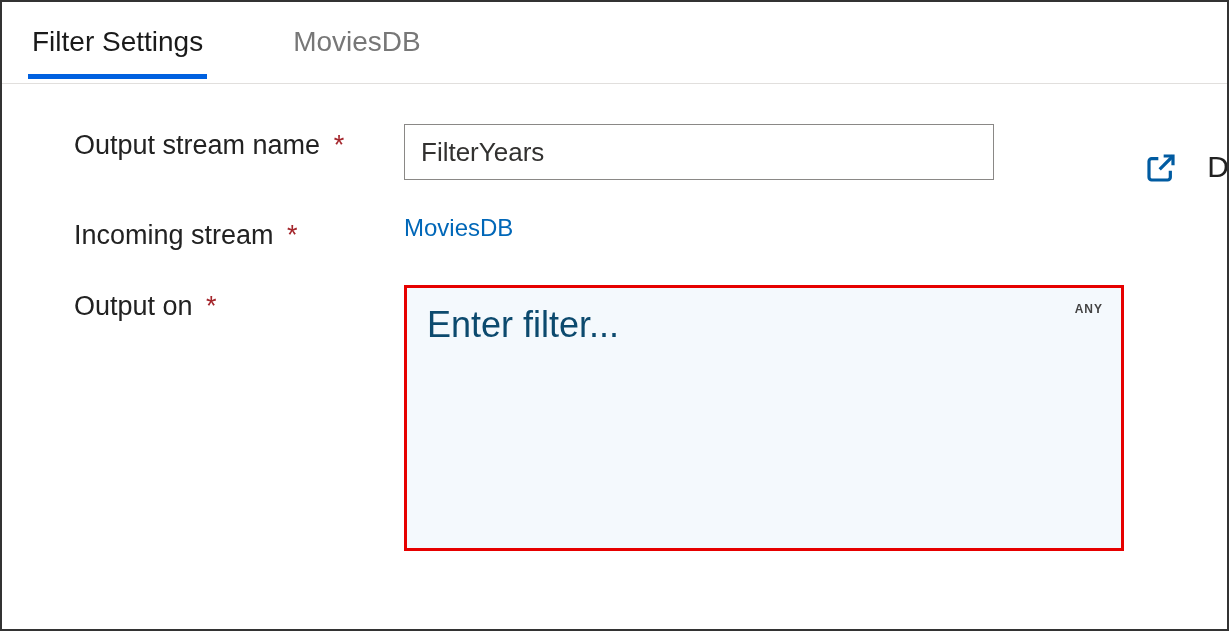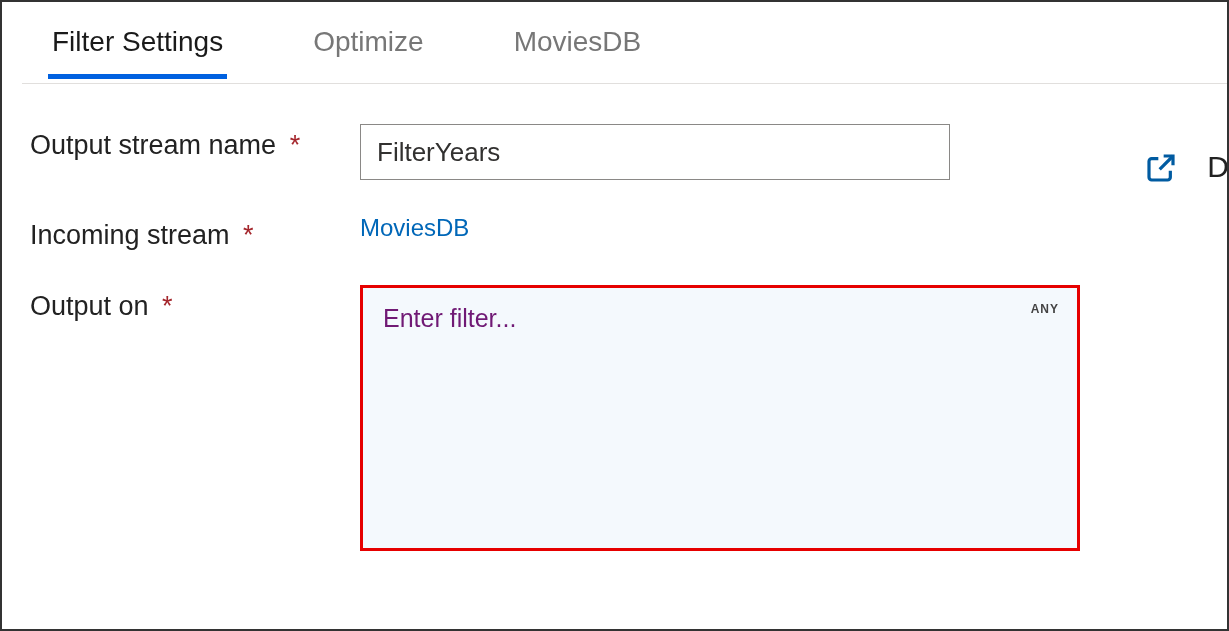--- a/index.html
+++ b/index.html
@@ -17,21 +17,20 @@
       position: relative;
       overflow: hidden;
     }
     .tabs {
       display: flex;
       align-items: center;
       gap: 90px;
       padding: 18px 30px 0 30px;
       border-bottom: 1px solid #e1dfdd;
       height: 82px;
-      margin-left: 20px;
     }
     .tab {
       font-size: 28px;
       color: #777;
       cursor: pointer;
       padding-bottom: 20px;
       position: relative;
       display: flex;
       align-items: center;
       gap: 12px;
@@ -55,20 +54,21 @@
       background: #5bb45b;
       display: inline-block;
     }
     .form {
       padding: 40px 28px;
     }
     .row {
       display: flex;
       align-items: flex-start;
       margin-bottom: 34px;
+      margin-left: 44px;
     }
     .label {
       width: 330px;
       font-size: 27px;
       color: #222;
       padding-top: 6px;
     }
     .req {
       color: #a4262c;
       margin-left: 6px;
@@ -92,22 +92,22 @@
     }
     .filter-box {
       width: 720px;
       height: 266px;
       border: 3px solid #e60000;
       background: #f4f9fd;
       position: relative;
       padding: 16px 20px;
     }
     .filter-placeholder {
-      font-size: 25px;
-      color: #701a75;
+      font-size: 36px;
+      color: #0c4a6e;
     }
     .any-badge {
       position: absolute;
       top: 14px;
       right: 18px;
       font-size: 12px;
       font-weight: 700;
       color: #444;
       letter-spacing: 1px;
     }
@@ -128,23 +128,20 @@
     }
   </style>
 </head>
 <body>
 
 <div class="outer">
 
   <div class="tabs">
     <div class="tab active">
       <span>Filter Settings</span>
-    </div>
-    <div class="tab">
-      <span>Optimize</span>
     </div>
     <div class="tab">
       <span>MoviesDB</span>
     </div>
   </div>
 
   <div class="form">
 
     <div class="row">
       <div class="label">

